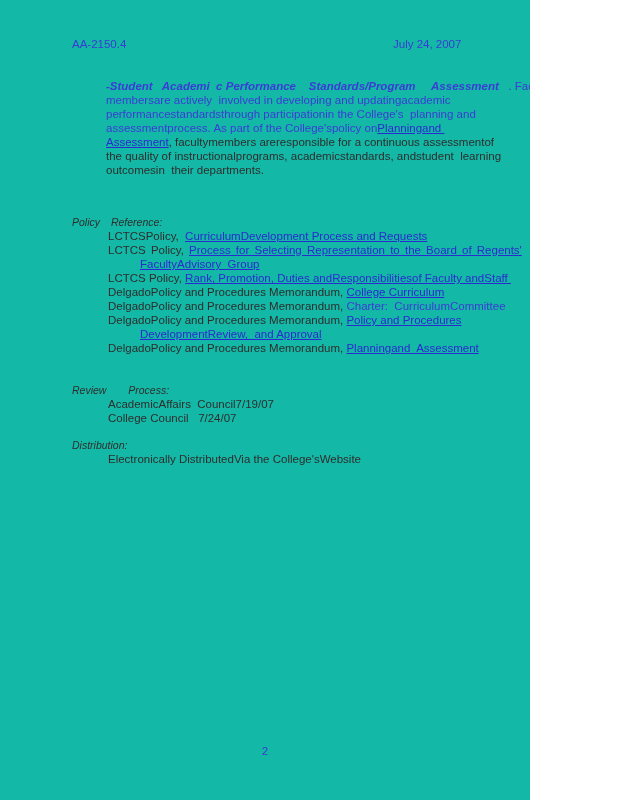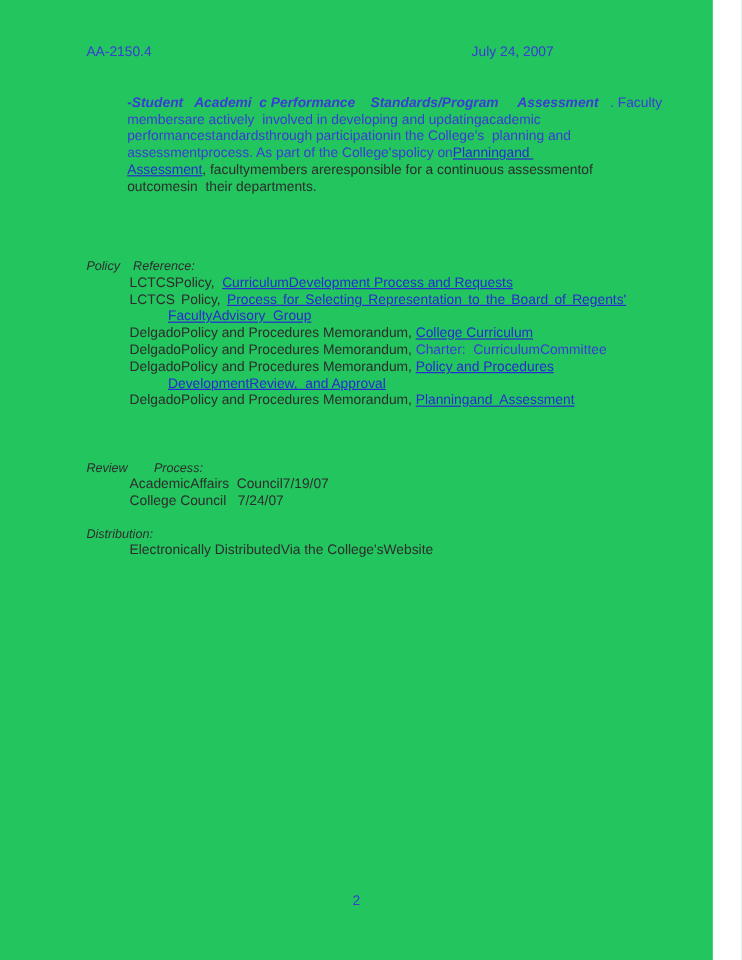--- a/index.html
+++ b/index.html
@@ -1,19 +1,19 @@
 <!DOCTYPE html>
 <html><head>
 <meta charset="utf-8">
 <style>
   html,body{margin:0;padding:0;background:#fff;}
   .page{
     position:relative;
-    width:594px;height:800px;
-    background:#22c55e;
+    width:530px;height:800px;
+    background:#14b8a6;
     font-family:"Liberation Sans","DejaVu Sans",sans-serif;
     font-size:11.5px;
     line-height:14px;
     color:#2d2d2d;
     overflow:hidden;
   }
   .hdr-left{position:absolute;left:72px;top:37px;color:#3a3ad4;}
   .hdr-right{position:absolute;left:370px;top:37px;color:#3a3ad4;margin-left:23px;}
 
   .para-block{position:absolute;left:106px;top:79px;}
@@ -52,28 +52,30 @@
 
   <div class="hdr-left">AA-2150.4</div>
   <div class="hdr-right">July 24, 2007</div>
 
   <div class="para-block">
       <div class="line"><span class="seg-title">-Student   Academi  c Performance    Standards/Program     Assessment</span><span class="seg-blue">   . Faculty</span></div>
       <div class="line"><span class="seg-blue">membersare actively  involved in developing and updatingacademic</span></div>
       <div class="line"><span class="seg-blue">performancestandardsthrough participationin the College's  planning and</span></div>
       <div class="line"><span class="seg-blue">assessmentprocess. As part of the College'spolicy on</span><span class="seg-link">Planningand </span></div>
       <div class="line"><span class="seg-link">Assessment</span><span class="seg-black">, facultymembers areresponsible for a continuous assessmentof</span></div>
+      <div class="line"><span class="seg-black">the quality of instructionalprograms, academicstandards, andstudent  learning</span></div>
       <div class="line"><span class="seg-black">outcomesin  their departments.</span></div>
     </div>
 
   <div class="policy-label label">Policy Reference:</div>
   <div class="policy-lines">
       <div class="line"><span class="seg-black">LCTCSPolicy,  </span><span class="seg-link">CurriculumDevelopment Process and Requests</span></div>
       <div class="line wide"><span class="seg-black">LCTCS Policy, </span><span class="seg-link">Process for Selecting Representation to the Board of Regents'</span></div>
       <div class="line indent"><span class="seg-link">FacultyAdvisory  Group</span></div>
+      <div class="line"><span class="seg-black">LCTCS Policy, </span><span class="seg-link">Rank, Promotion, Duties andResponsibilitiesof Faculty andStaff </span></div>
       <div class="line"><span class="seg-black">DelgadoPolicy and Procedures Memorandum, </span><span class="seg-link">College Curriculum</span></div>
       <div class="line"><span class="seg-black">DelgadoPolicy and Procedures Memorandum, </span><span class="seg-blue">Charter:  CurriculumCommittee</span></div>
       <div class="line"><span class="seg-black">DelgadoPolicy and Procedures Memorandum, </span><span class="seg-link">Policy and Procedures</span></div>
       <div class="line indent"><span class="seg-link">DevelopmentReview,  and Approval</span></div>
       <div class="line"><span class="seg-black">DelgadoPolicy and Procedures Memorandum, </span><span class="seg-link">Planningand  Assessment</span></div>
     </div>
 
   <div class="review-label label">Review  Process:</div>
   <div class="review-lines">
       <div class="line"><span class="seg-black">AcademicAffairs  Council7/19/07</span></div>

